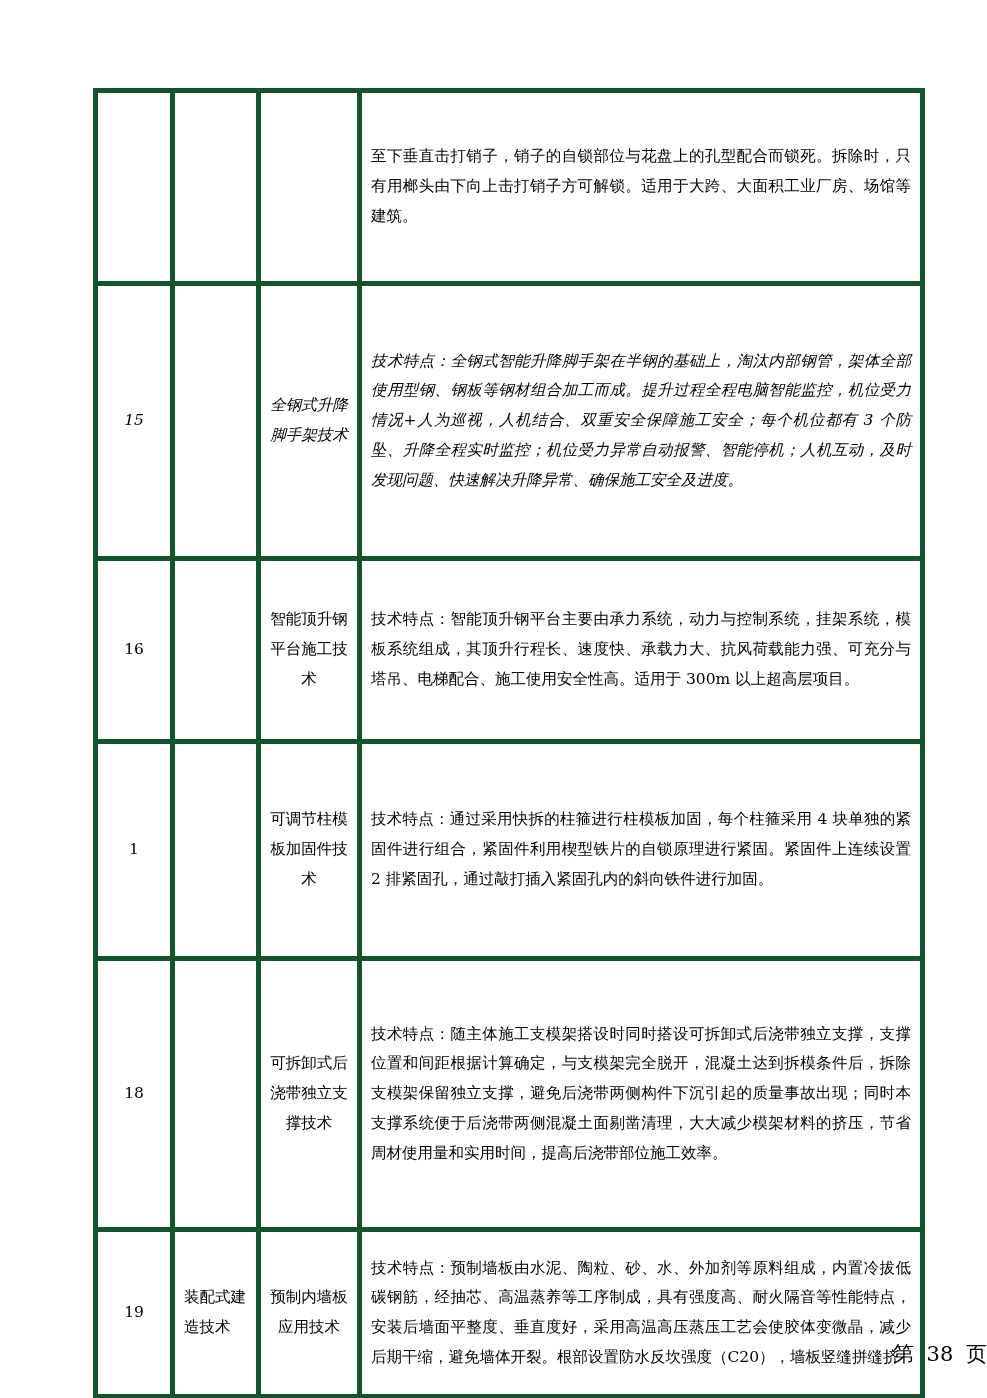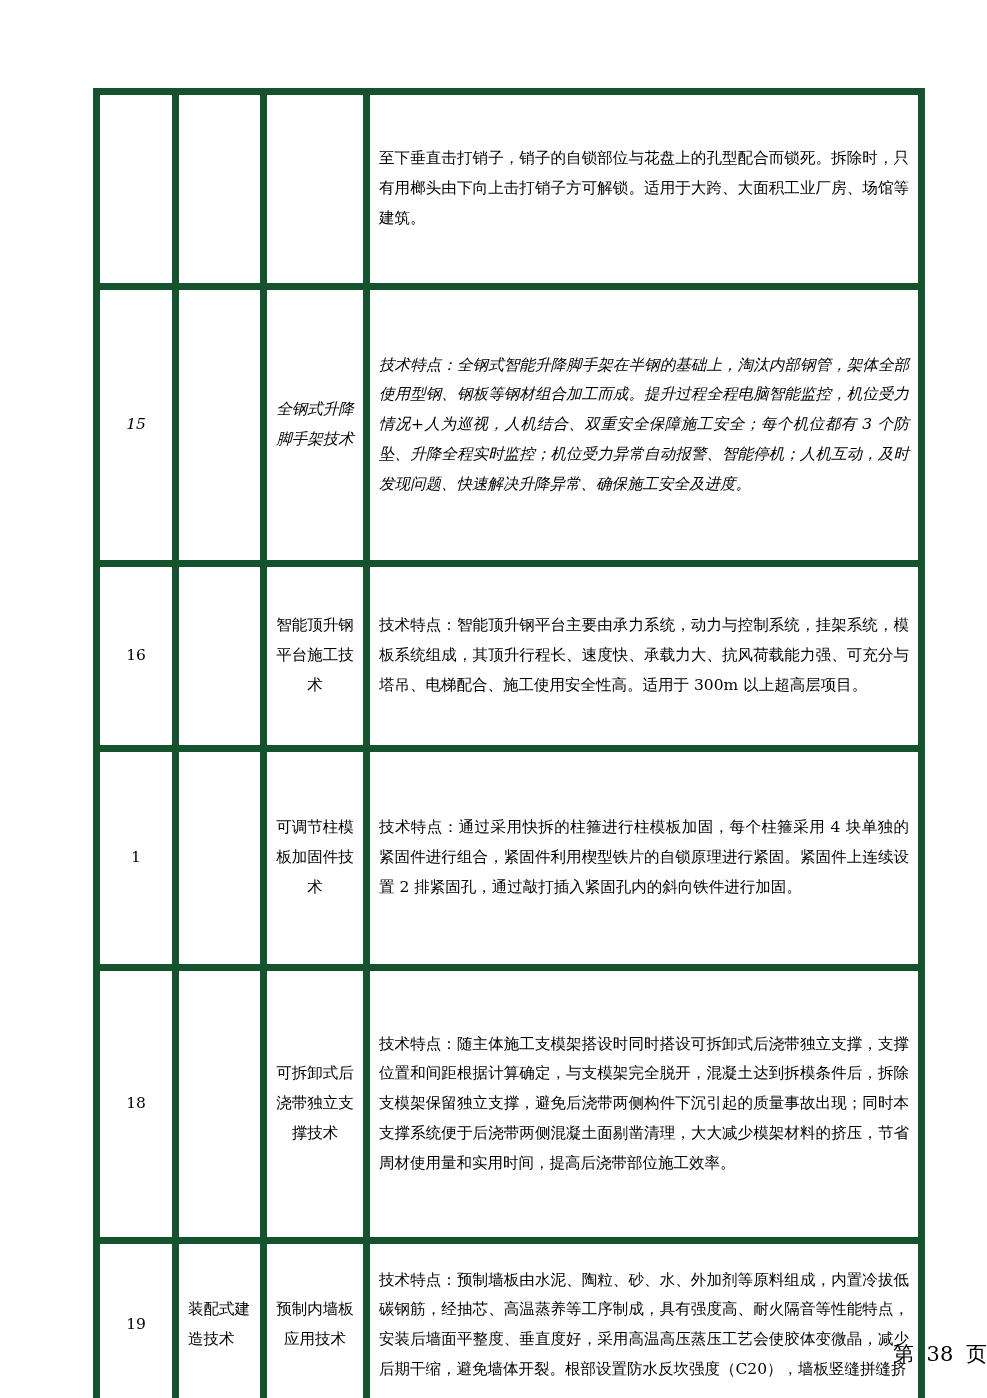--- a/index.html
+++ b/index.html
@@ -21,21 +21,21 @@
     height: 1398px;
     box-sizing: border-box;
     padding: 88px 62px 0 93px;
   }
   table.doc-table {
     border-collapse: collapse;
     width: 832px;
     table-layout: fixed;
   }
   table.doc-table td {
-    border: 7px solid #14532d;
+    border: 5px solid #14532d;
     vertical-align: middle;
     padding: 6px 9px;
     font-size: 15.5px;
     line-height: 1.92;
     font-family: "DejaVu Serif", "Liberation Serif", serif;
   }
   td.col-num {
     width: 54px;
     text-align: center;
     vertical-align: middle;

